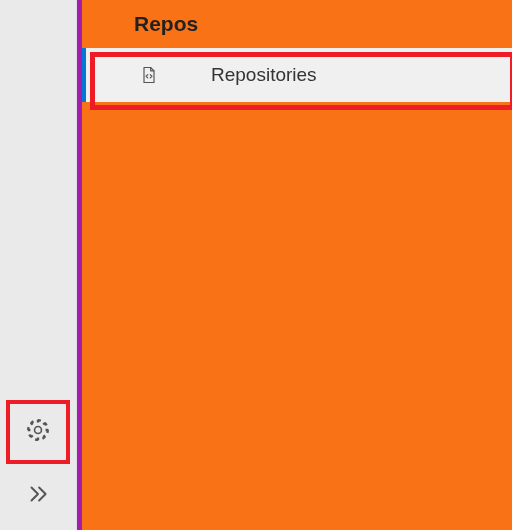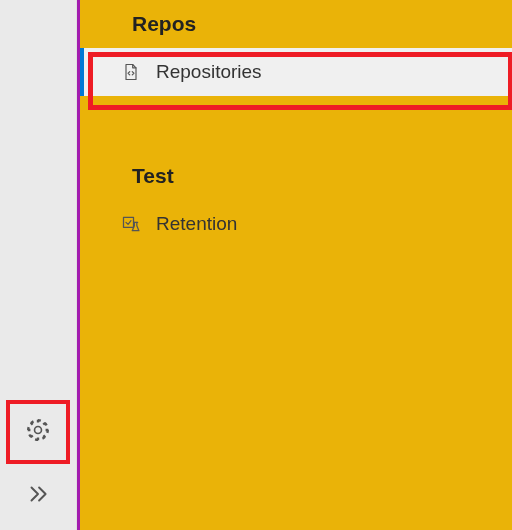--- a/index.html
+++ b/index.html
@@ -42,43 +42,44 @@
       align-items: center;
       justify-content: center;
       margin-bottom: 4px;
     }
     .rail-btn svg {
       stroke: #555;
       fill: none;
     }
     .main-panel {
       flex: 1;
-      background: #eab308;
-      border-left: 3px solid #a21caf;
+      background: #f97316;
+      border-left: 5px solid #a21caf;
       padding-top: 0;
       position: relative;
     }
     .section {
       padding-top: 6px;
     }
     .section-header {
       font-size: 21px;
       font-weight: 600;
       color: #222;
       padding: 6px 0 12px 52px;
     }
     .nav-item {
       display: flex;
       align-items: center;
-      height: 48px;
-      padding-left: 40px;
+      height: 54px;
+      padding-left: 56px;
       cursor: pointer;
       font-size: 19px;
       color: #333;
       position: relative;
+      gap: 37px;
     }
     .nav-item.selected {
       background: #f0f0f0;
     }
     .nav-item.selected::before {
       content: "";
       position: absolute;
       left: 0;
       top: 0;
       bottom: 0;
@@ -154,29 +155,15 @@
       </span>
       <span>Repositories</span>
     </div>
   </div>
 
   <div class="spacer"></div>
 
 
   <div class="spacer"></div>
 
-  <div class="section">
-    <div class="section-header">Test</div>
-    <div class="nav-item">
-      <span class="nav-icon">
-        <svg viewBox="0 0 24 24" stroke="#555" fill="none" stroke-width="1.5" stroke-linecap="round" stroke-linejoin="round">
-          <rect x="3" y="4" width="12" height="12"></rect>
-          <polyline points="6 10 8.5 12.5 12 8"></polyline>
-          <path d="M16 10 L16 14 L13.5 20 L21.5 20 L19 14 L19 10"></path>
-          <line x1="15" y1="10" x2="20" y2="10"></line>
-        </svg>
-      </span>
-      <span>Retention</span>
-    </div>
-  </div>
 
   <div class="highlight-box repo-highlight"></div>
 </div>
 
 </body></html>

